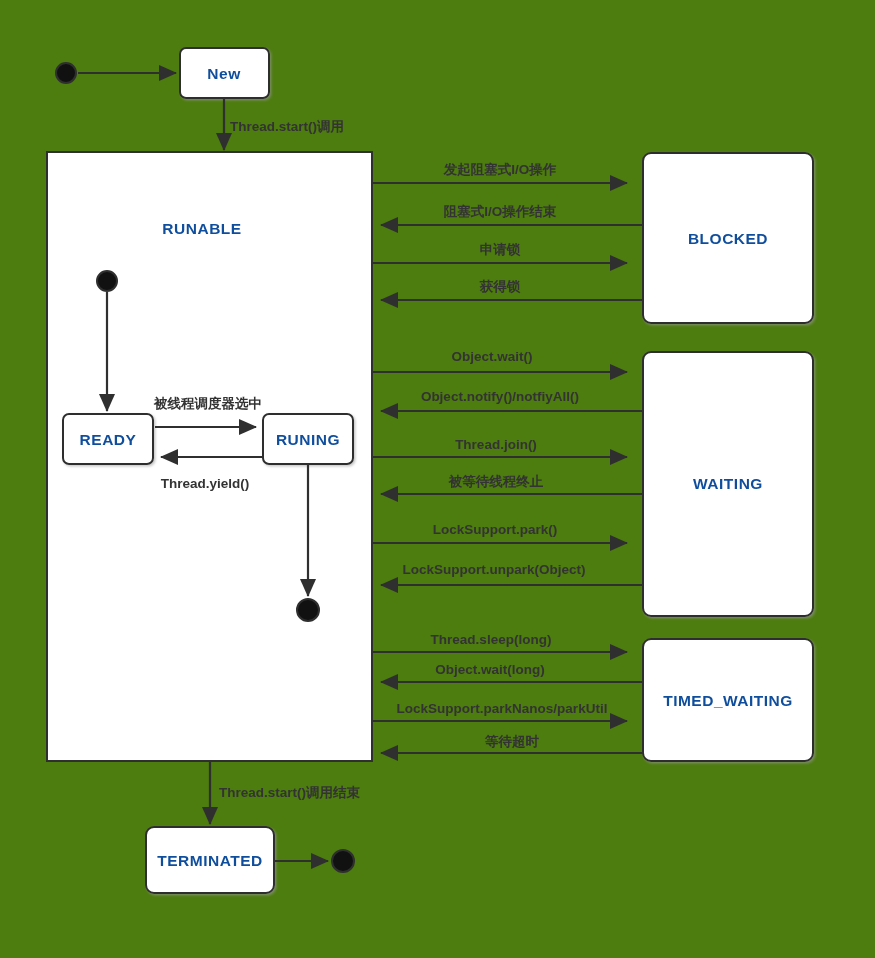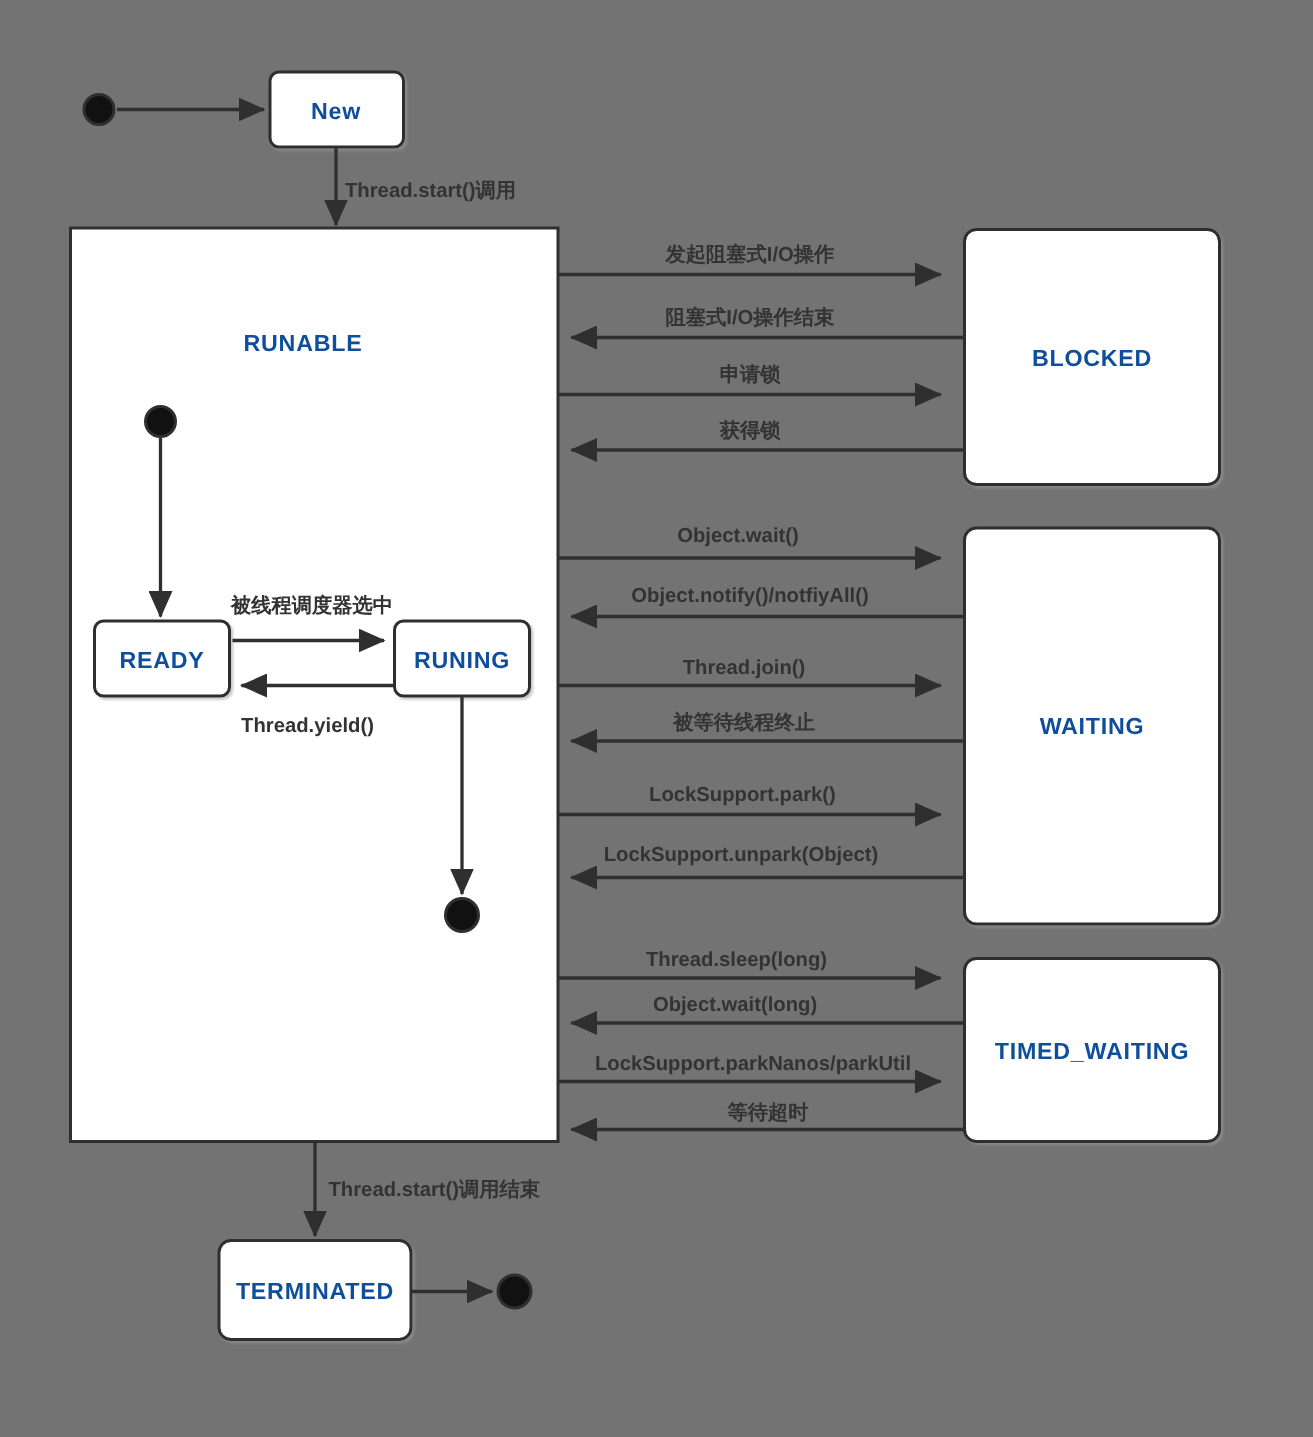--- a/index.html
+++ b/index.html
@@ -4,21 +4,21 @@
 <style>
   html, body {
     margin: 0;
     padding: 0;
     background: #ffffff;
   }
   .stage {
     position: relative;
     width: 875px;
     height: 958px;
-    background: #737373;
+    background: #4d7c0f;
     font-family: "Liberation Sans", "DejaVu Sans", sans-serif;
   }
   svg text {
     font-family: "Liberation Sans", "DejaVu Sans", sans-serif;
     font-weight: bold;
   }
   .state-box {
     fill: #ffffff;
     stroke: #2f2f2f;
     stroke-width: 2;

